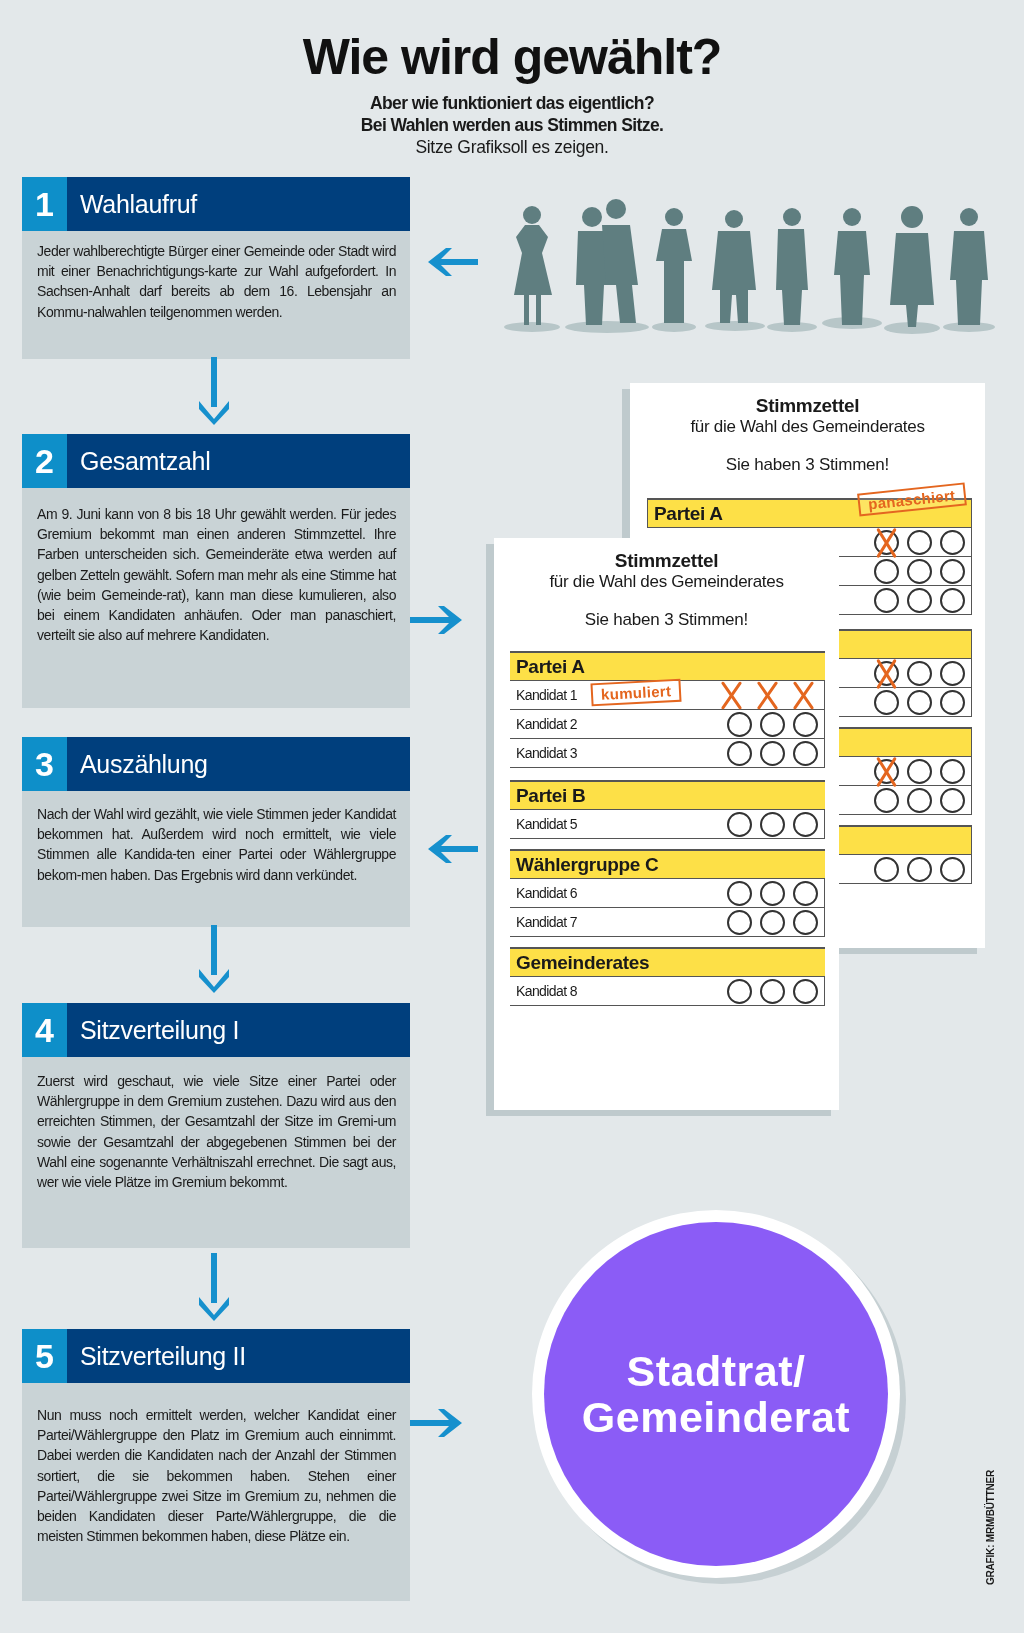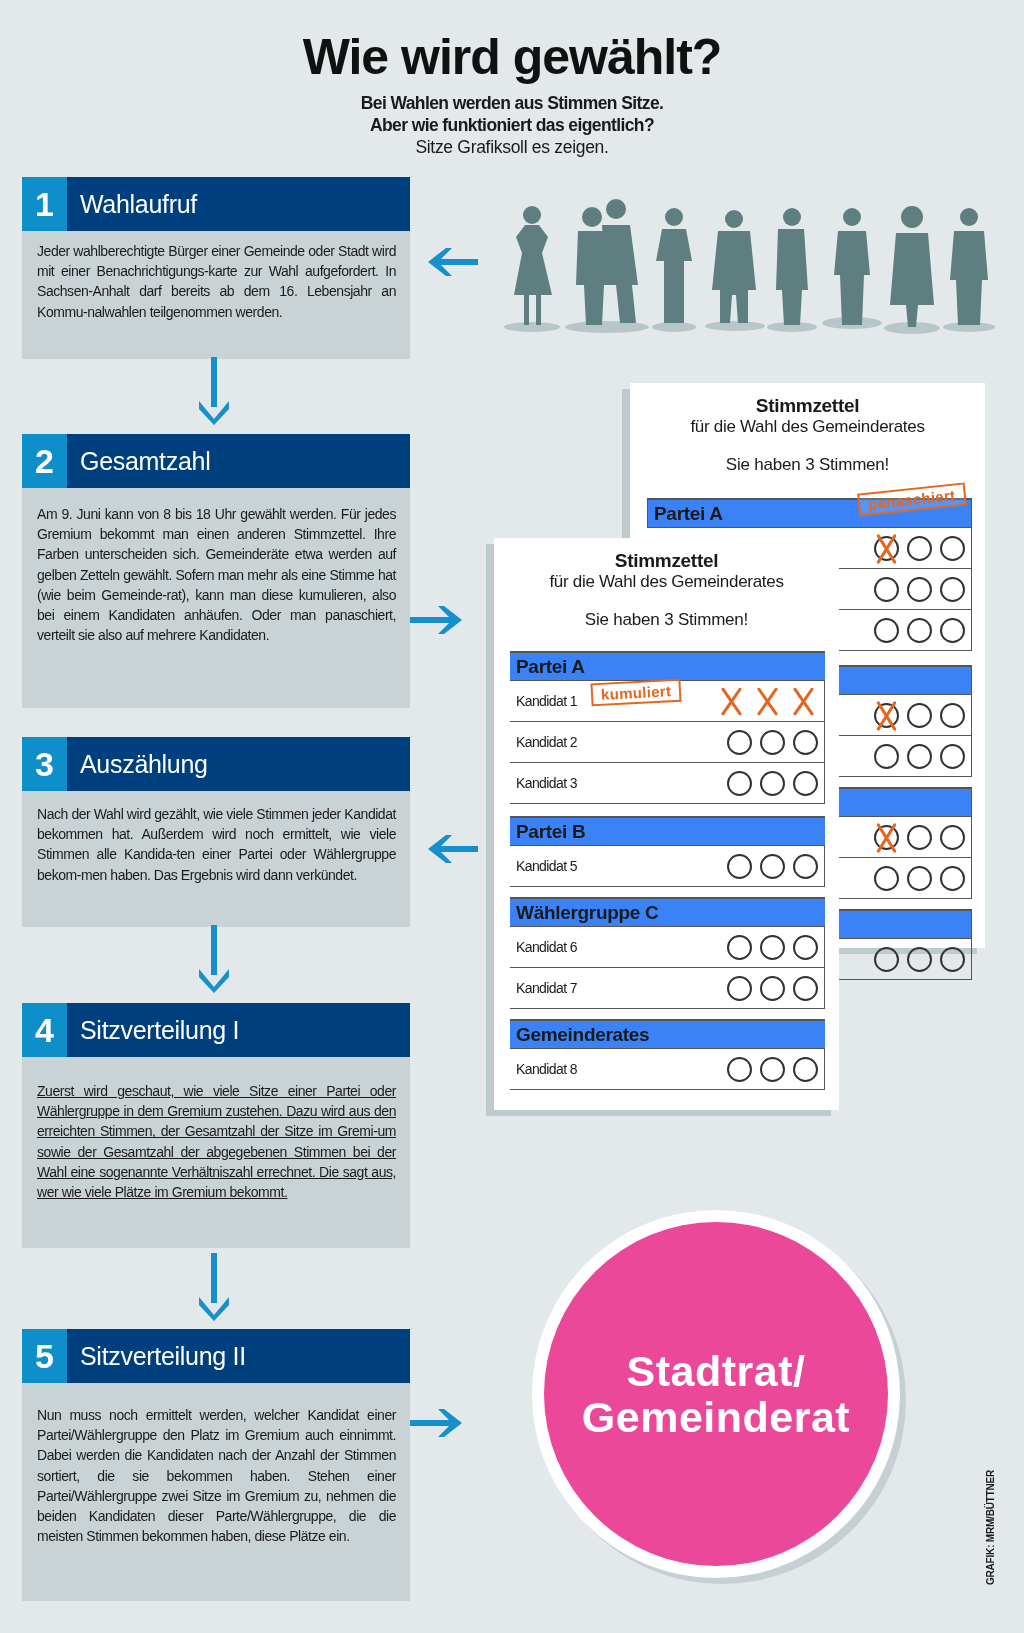--- a/index.html
+++ b/index.html
@@ -52,26 +52,26 @@
 
   
   .ballot {
     position: absolute; background: #fff;
     box-shadow: -8px 6px 0 #bfcacd;
   }
   .ballot-title { text-align: center; font-weight: bold; font-size: 19px; letter-spacing: -0.3px; }
   .ballot-sub { text-align: center; font-size: 17px; letter-spacing: -0.3px; }
   .ballot-note { text-align: center; font-size: 17px; letter-spacing: -0.2px; }
   .group-head {
-    background: #3b82f6; border-top: 2px solid #555; border-bottom: 1.5px solid #555;
+    background: #fde047; border-top: 2px solid #555; border-bottom: 1.5px solid #555;
     height: 30px; font-weight: bold; font-size: 19px; padding-left: 6px;
     display: flex; align-items: center; letter-spacing: -0.3px;
   }
   .cand-row {
-    height: 41px; border-bottom: 1.5px solid #555; border-right: 1.5px solid #555;
+    height: 29px; border-bottom: 1.5px solid #555; border-right: 1.5px solid #555;
     display: flex; align-items: center; justify-content: space-between;
     padding-left: 6px; padding-right: 6px; font-size: 14px; letter-spacing: -0.6px;
   }
   .circles { display: flex; gap: 8px; align-items: center; }
   .circ {
     width: 25px; height: 25px; border: 2px solid #333; border-radius: 50%;
     position: relative;
   }
   .x-mark { width: 28px; height: 28px; position: relative; }
   .x-mark::before, .x-mark::after {
@@ -92,37 +92,37 @@
     letter-spacing: 0.3px;
   }
 
   
   .result-ring {
     position: absolute; left: 532px; top: 1210px; width: 368px; height: 368px;
     border-radius: 50%; background: #fff; box-shadow: 6px 6px 0 #c6d0d3;
   }
   .result {
     position: absolute; left: 544px; top: 1222px; width: 344px; height: 344px;
-    border-radius: 50%; background: #ec4899; color: #fff; font-weight: bold;
+    border-radius: 50%; background: #8b5cf6; color: #fff; font-weight: bold;
     display: flex; flex-direction: column; align-items: center; justify-content: center;
     font-size: 43px; line-height: 46px; text-align: right; letter-spacing: 0.5px;
   }
   .credit {
     position: absolute; left: 985px; top: 1585px; transform-origin: left top;
     transform: rotate(-90deg); font-size: 10px; font-weight: bold; letter-spacing: -0.2px;
     white-space: nowrap;
   }
 </style>
 </head>
 <body>
 
 <div class="title">Wie wird gewählt?</div>
 <div class="subtitle">
+  <div>Aber wie funktioniert das eigentlich?</div>
   <div>Bei Wahlen werden aus Stimmen Sitze.</div>
-  <div>Aber wie funktioniert das eigentlich?</div>
   <div class="light">Sitze Grafiksoll es zeigen.</div>
 </div>
 
 <div class="step" style="top:177px;height:182px;">
   <div class="step-head">
     <div class="step-num">1</div>
     <div class="step-title">Wahlaufruf</div>
   </div>
   <div class="step-body" style="padding-top:10px;">Jeder wahlberechtigte Bürger einer Gemeinde oder Stadt wird mit einer Benachrichtigungs-karte zur Wahl aufgefordert. In Sachsen-Anhalt darf bereits ab dem 16. Lebensjahr an Kommu-nalwahlen teilgenommen werden.</div>
 </div>
@@ -141,21 +141,21 @@
     <div class="step-title">Auszählung</div>
   </div>
   <div class="step-body" style="padding-top:13px;">Nach der Wahl wird gezählt, wie viele Stimmen jeder Kandidat bekommen hat. Außerdem wird noch ermittelt, wie viele Stimmen alle Kandida-ten einer Partei oder Wählergruppe bekom-men haben. Das Ergebnis wird dann verkündet.</div>
 </div>
 
 <div class="step" style="top:1003px;height:245px;">
   <div class="step-head">
     <div class="step-num">4</div>
     <div class="step-title">Sitzverteilung I</div>
   </div>
-  <div class="step-body" style="padding-top:24px;text-decoration:underline;">Zuerst wird geschaut, wie viele Sitze einer Partei oder Wählergruppe in dem Gremium zustehen. Dazu wird aus den erreichten Stimmen, der Gesamtzahl der Sitze im Gremi-um sowie der Gesamtzahl der abgegebenen Stimmen bei der Wahl eine sogenannte Verhältniszahl errechnet. Die sagt aus, wer wie viele Plätze im Gremium bekommt.</div>
+  <div class="step-body" style="padding-top:14px;">Zuerst wird geschaut, wie viele Sitze einer Partei oder Wählergruppe in dem Gremium zustehen. Dazu wird aus den erreichten Stimmen, der Gesamtzahl der Sitze im Gremi-um sowie der Gesamtzahl der abgegebenen Stimmen bei der Wahl eine sogenannte Verhältniszahl errechnet. Die sagt aus, wer wie viele Plätze im Gremium bekommt.</div>
 </div>
 
 <div class="step" style="top:1329px;height:272px;">
   <div class="step-head">
     <div class="step-num">5</div>
     <div class="step-title">Sitzverteilung II</div>
   </div>
   <div class="step-body" style="padding-top:22px;">Nun muss noch ermittelt werden, welcher Kandidat einer Partei/Wählergruppe den Platz im Gremium auch einnimmt. Dabei werden die Kandidaten nach der Anzahl der Stimmen sortiert, die sie bekommen haben. Stehen einer Partei/Wählergruppe zwei Sitze im Gremium zu, nehmen die beiden Kandidaten dieser Parte/Wählergruppe, die die meisten Stimmen bekommen haben, diese Plätze ein.</div>
 </div>
 

